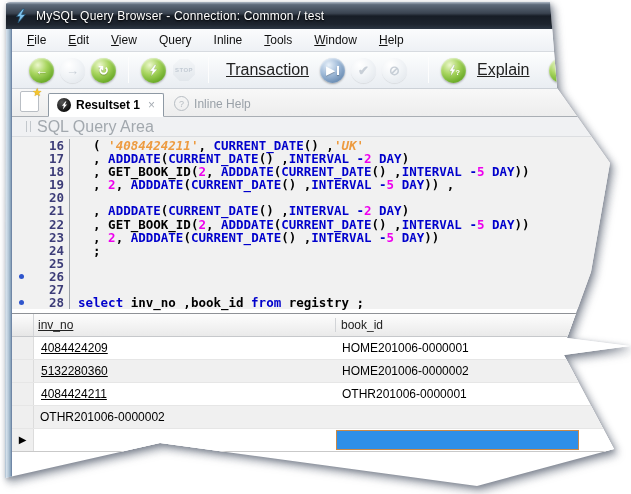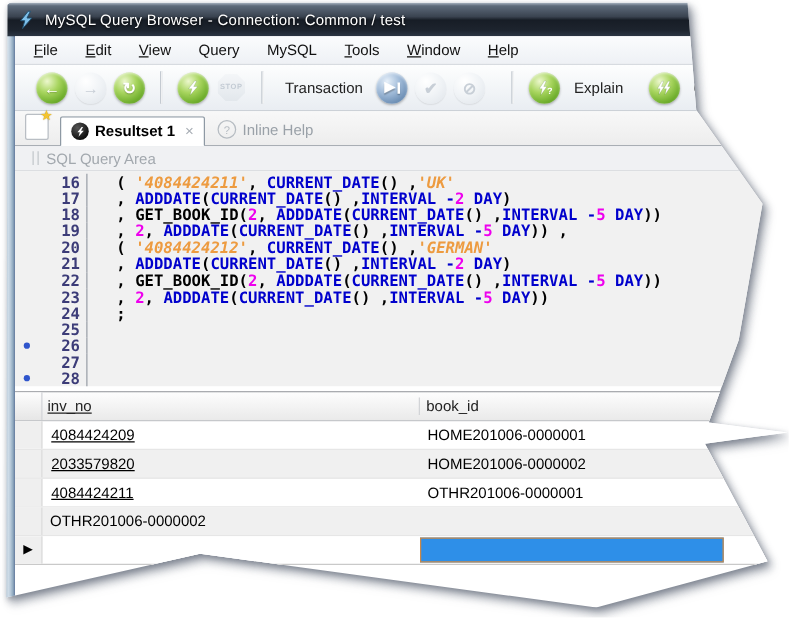--- a/index.html
+++ b/index.html
@@ -39,21 +39,21 @@
   .btn-blue{background:radial-gradient(circle at 35% 28%,#e7f0f9 0%,#a3bdda 40%,#6d8fb5 75%,#52749c 100%);
     box-shadow:inset 0 1px 2px rgba(255,255,255,.6),0 1px 2px rgba(0,0,0,.3);}
   .btn-off{background:radial-gradient(circle at 35% 28%,#ffffff 0%,#f0f3f6 50%,#dfe4ea 100%);
     box-shadow:0 1px 1px rgba(0,0,0,.08);}
   .glyph{color:#fff;font-weight:bold;font-size:13px;line-height:1;text-shadow:0 1px 1px rgba(0,0,0,.25);}
   .btn-off .glyph{color:#c8cfd7;text-shadow:none;}
   .octagon{width:22px;height:22px;margin:0 4px;background:linear-gradient(#f4f6f8,#e2e7ec);
     clip-path:polygon(30% 0,70% 0,100% 30%,100% 70%,70% 100%,30% 100%,0 70%,0 30%);
     display:flex;align-items:center;justify-content:center;flex:none;}
   .octagon span{font-size:6px;font-weight:bold;color:#c3cbd4;letter-spacing:.4px;}
-  .tblabel{font-size:12px;color:#222;margin:0 8px;}
+  .tblabel{font-size:16px;color:#222;margin:0 8px;text-decoration:underline;}
   .playbar{display:inline-block;width:2px;height:9px;background:#fff;margin-left:2px;box-shadow:0 1px 1px rgba(0,0,0,.25);}
 
   
   .tabbar{position:absolute;left:8px;top:87px;right:0;height:28px;
     background:linear-gradient(#f8f8f8,#ededed);border-bottom:1px solid #a9aeb4;
     display:flex;align-items:flex-end;padding-left:6px;box-sizing:border-box;}
   .newtab{width:17px;height:19px;position:relative;margin:0 9px 4px 2px;background:#fff;border:1px solid #b9bec4;border-radius:2px;flex:none;}
   .newtab .star{position:absolute;right:-4px;top:-6px;color:#f4c430;font-size:11px;text-shadow:0 0 1px #a07b00;}
   .tab{display:flex;align-items:center;gap:5px;font-size:12px;color:#9aa1a8;padding:4px 10px;margin-bottom:1px;justify-content:center;}
   .tab.active{background:#fff;border:1px solid #8e99a4;border-bottom:1px solid #fff;border-radius:2px 2px 0 0;
@@ -64,21 +64,21 @@
   .ticon-help{width:13px;height:13px;border-radius:50%;border:1px solid #b6bcc2;color:#b6bcc2;
     font-size:9px;display:flex;align-items:center;justify-content:center;flex:none;}
   .ticon-db{display:flex;flex-direction:column;gap:1px;flex:none;}
   .ticon-db i{display:block;width:13px;height:3px;border-radius:2px;background:#c3c9cf;border:1px solid #aeb4bb;}
 
   
   .sqlbar{position:absolute;left:8px;top:115px;right:0;height:20px;background:#f0f1f3;
     border-bottom:1px solid #dcdee1;display:flex;align-items:center;padding-left:25px;box-sizing:border-box;}
   .sqlbar .grip{position:absolute;left:14px;top:4px;bottom:4px;width:3px;
     border-left:1px solid #c2c7cc;border-right:1px solid #c2c7cc;}
-  .sqlbar .lbl{font-size:12px;color:#a2a8ae;}
+  .sqlbar .lbl{font-size:16px;color:#a2a8ae;}
 
   
   .codearea{position:absolute;left:8px;top:135px;right:0;height:172px;background:#f1f1f1;
     font-family:"DejaVu Sans Mono",monospace;font-weight:bold;font-size:12.5px;padding-top:2px;box-sizing:border-box;}
   .code-line{display:flex;height:13.1px;line-height:13.1px;white-space:pre;}
   .mcell{width:18px;display:flex;align-items:center;justify-content:center;flex:none;}
   .dot{width:5px;height:5px;border-radius:50%;background:var(--marker,#2f55cc);}
   .ncell{width:34px;text-align:right;color:#3c3c78;padding-right:5px;border-right:1px solid #9aa0a8;flex:none;}
   .tcell{padding-left:8px;color:#000;}
   .tk-k{color:var(--kw,#0000cc);}
@@ -117,21 +117,21 @@
         </svg>
       </span>
       <span class="title-text">MySQL Query Browser - Connection: Common / test</span>
     </div>
 
     <div class="menubar" id="menubar">
           <span class="menu-item"><span class="u">F</span><span>ile</span></span>
           <span class="menu-item"><span class="u">E</span><span>dit</span></span>
           <span class="menu-item"><span class="u">V</span><span>iew</span></span>
           <span class="menu-item"><span>Query</span></span>
-          <span class="menu-item"><span>MySQL</span></span>
+          <span class="menu-item"><span>Inline</span></span>
           <span class="menu-item"><span class="u">T</span><span>ools</span></span>
           <span class="menu-item"><span class="u">W</span><span>indow</span></span>
           <span class="menu-item"><span class="u">H</span><span>elp</span></span>
         </div>
 
     <div class="toolbar">
       <span class="tbbtn btn-green">
             <span class="glyph">←</span>
           </span>
       <span class="tbbtn btn-off">
@@ -202,46 +202,46 @@
     <div class="sqlbar">
       <span class="grip"></span>
       <span class="lbl">SQL Query Area</span>
     </div>
 
     <div class="codearea" id="codearea">
           <div class="code-line"><span class="mcell"></span><span class="ncell">16</span><span class="tcell"><span class="tk-p">  ( </span><span class="tk-s">'4084424211'</span><span class="tk-p">, </span><span class="tk-k">CURRENT_DATE</span><span class="tk-p">() ,</span><span class="tk-s">'UK'</span></span></div>
           <div class="code-line"><span class="mcell"></span><span class="ncell">17</span><span class="tcell"><span class="tk-p">  , </span><span class="tk-k">ADDDATE</span><span class="tk-p">(</span><span class="tk-k">CURRENT_DATE</span><span class="tk-p">() ,</span><span class="tk-k">INTERVAL -</span><span class="tk-n">2</span><span class="tk-k"> DAY</span><span class="tk-p">)</span></span></div>
           <div class="code-line"><span class="mcell"></span><span class="ncell">18</span><span class="tcell"><span class="tk-p">  , GET_BOOK_ID(</span><span class="tk-n">2</span><span class="tk-p">, </span><span class="tk-k">ADDDATE</span><span class="tk-p">(</span><span class="tk-k">CURRENT_DATE</span><span class="tk-p">() ,</span><span class="tk-k">INTERVAL -</span><span class="tk-n">5</span><span class="tk-k"> DAY</span><span class="tk-p">))</span></span></div>
           <div class="code-line"><span class="mcell"></span><span class="ncell">19</span><span class="tcell"><span class="tk-p">  , </span><span class="tk-n">2</span><span class="tk-p">, </span><span class="tk-k">ADDDATE</span><span class="tk-p">(</span><span class="tk-k">CURRENT_DATE</span><span class="tk-p">() ,</span><span class="tk-k">INTERVAL -</span><span class="tk-n">5</span><span class="tk-k"> DAY</span><span class="tk-p">)) ,</span></span></div>
-          <div class="code-line"><span class="mcell"></span><span class="ncell">20</span><span class="tcell"><span class="tk-p">  ( </span><span class="tk-s">'4084424212'</span><span class="tk-p">, </span><span class="tk-k">CURRENT_DATE</span><span class="tk-p">() ,</span><span class="tk-s">'GERMAN'</span></span></div>
+          <div class="code-line"><span class="mcell"></span><span class="ncell">20</span></div>
           <div class="code-line"><span class="mcell"></span><span class="ncell">21</span><span class="tcell"><span class="tk-p">  , </span><span class="tk-k">ADDDATE</span><span class="tk-p">(</span><span class="tk-k">CURRENT_DATE</span><span class="tk-p">() ,</span><span class="tk-k">INTERVAL -</span><span class="tk-n">2</span><span class="tk-k"> DAY</span><span class="tk-p">)</span></span></div>
           <div class="code-line"><span class="mcell"></span><span class="ncell">22</span><span class="tcell"><span class="tk-p">  , GET_BOOK_ID(</span><span class="tk-n">2</span><span class="tk-p">, </span><span class="tk-k">ADDDATE</span><span class="tk-p">(</span><span class="tk-k">CURRENT_DATE</span><span class="tk-p">() ,</span><span class="tk-k">INTERVAL -</span><span class="tk-n">5</span><span class="tk-k"> DAY</span><span class="tk-p">))</span></span></div>
           <div class="code-line"><span class="mcell"></span><span class="ncell">23</span><span class="tcell"><span class="tk-p">  , </span><span class="tk-n">2</span><span class="tk-p">, </span><span class="tk-k">ADDDATE</span><span class="tk-p">(</span><span class="tk-k">CURRENT_DATE</span><span class="tk-p">() ,</span><span class="tk-k">INTERVAL -</span><span class="tk-n">5</span><span class="tk-k"> DAY</span><span class="tk-p">))</span></span></div>
           <div class="code-line"><span class="mcell"></span><span class="ncell">24</span><span class="tcell"><span class="tk-p">  ;</span></span></div>
           <div class="code-line"><span class="mcell"></span><span class="ncell">25</span><span class="tcell"></span></div>
           <div class="code-line"><span class="mcell"><span class="dot"></span></span><span class="ncell">26</span></div>
           <div class="code-line"><span class="mcell"></span><span class="ncell">27</span><span class="tcell"></span></div>
-          <div class="code-line"><span class="mcell"><span class="dot"></span></span><span class="ncell">28</span></div>
+          <div class="code-line"><span class="mcell"><span class="dot"></span></span><span class="ncell">28</span><span class="tcell"><span class="tk-k">select</span><span class="tk-p"> inv_no ,book_id </span><span class="tk-k">from</span><span class="tk-p"> registry ;</span></span></div>
         </div>
 
     <div class="grid">
       <div class="grid-header" id="gridhead">
             <span class="gh-rowhdr"></span>
             <span class="gh-col1">inv_no</span>
             <span class="gh-col2">book_id</span>
           </div>
       <div id="gridrows">
             <div class="grid-row">
               <span class="gr-rowhdr"></span>
               <span class="gr-c1">4084424209</span>
               <span class="gr-c2">HOME201006-0000001</span>
             </div>
             <div class="grid-row alt">
               <span class="gr-rowhdr"></span>
-              <span class="gr-c1">2033579820</span>
+              <span class="gr-c1">5132280360</span>
               <span class="gr-c2">HOME201006-0000002</span>
             </div>
             <div class="grid-row">
               <span class="gr-rowhdr"></span>
               <span class="gr-c1">4084424211</span>
               <span class="gr-c2">OTHR201006-0000001</span>
             </div>
             <div class="grid-row alt">
               <span class="gr-rowhdr"></span>
               <span class="gr-c2">OTHR201006-0000002</span>

